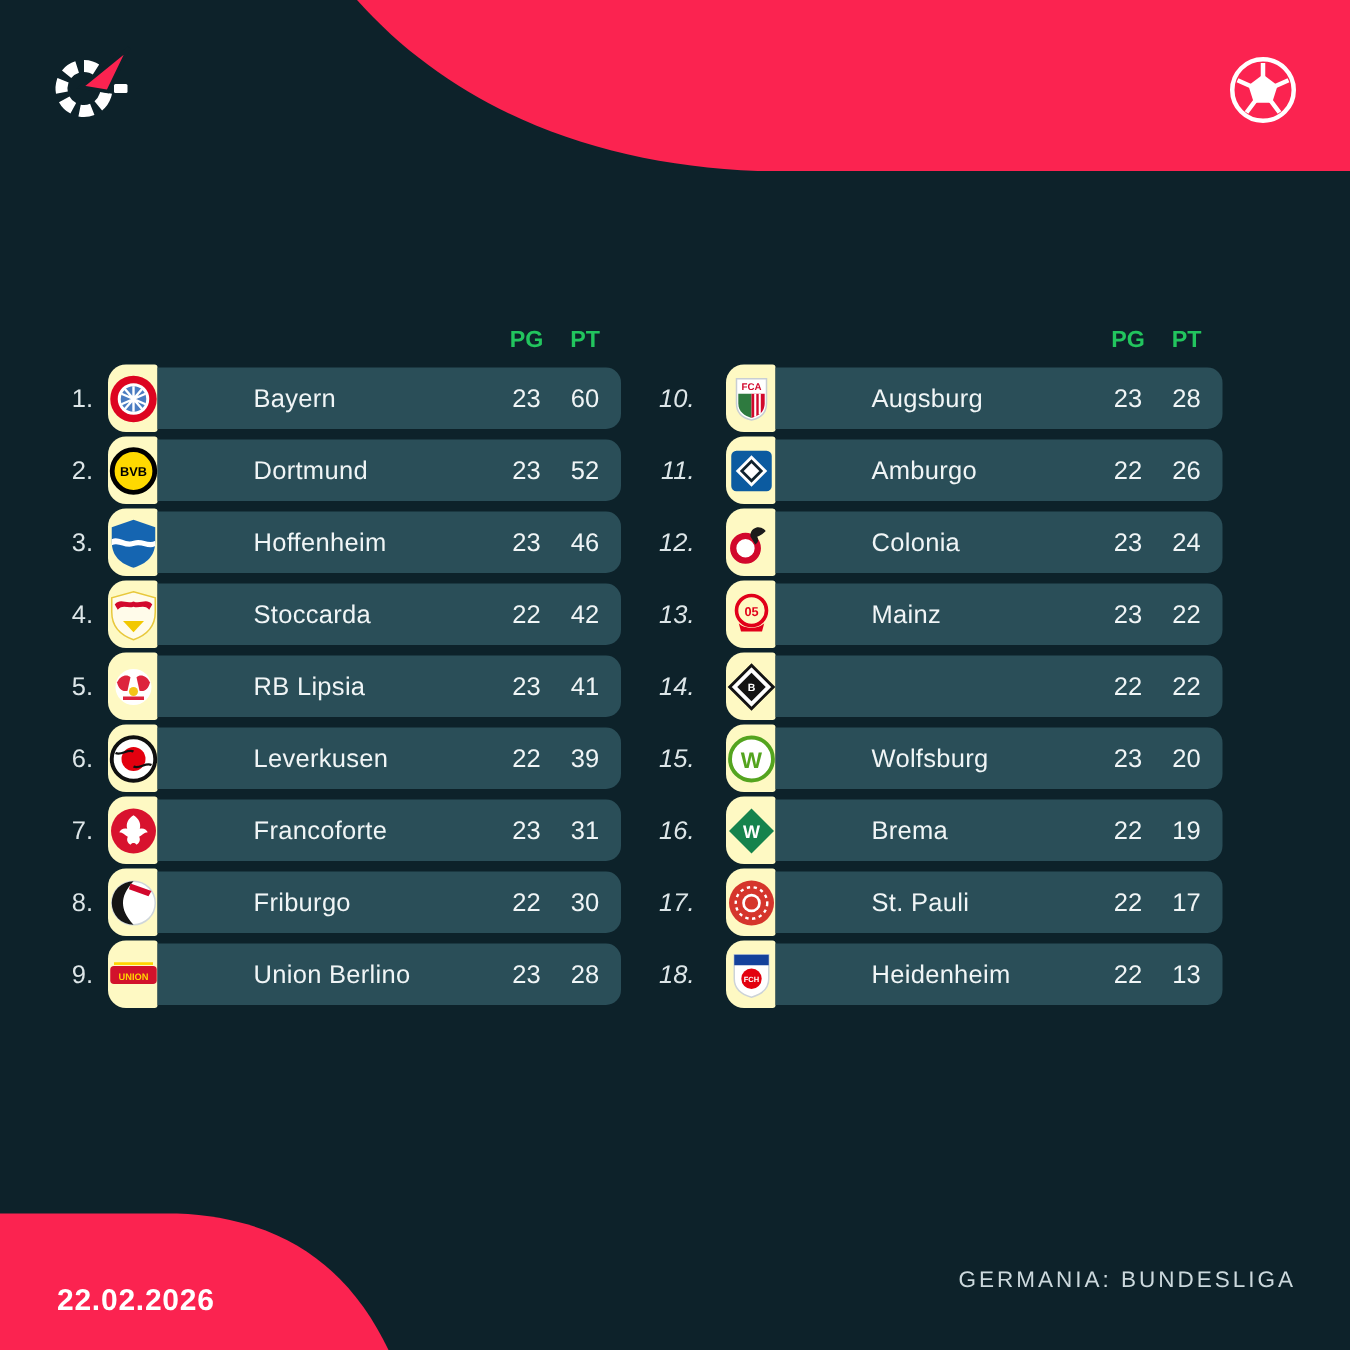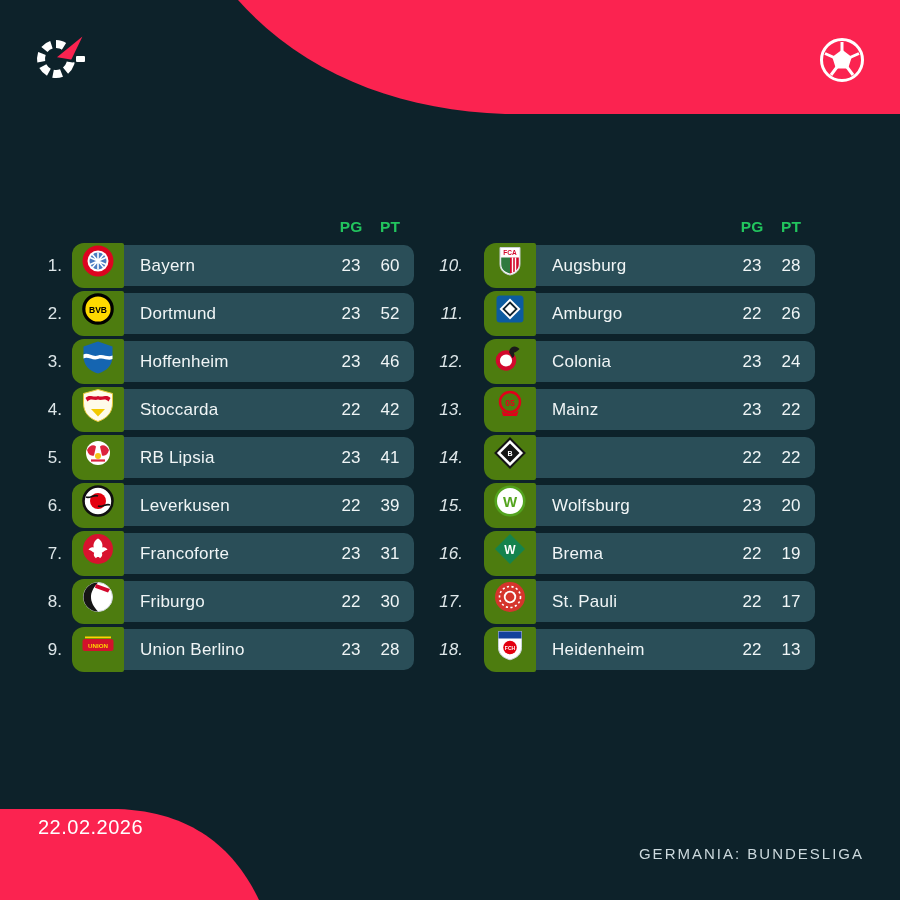--- a/index.html
+++ b/index.html
@@ -17,33 +17,33 @@
   .thead{position:relative;height:27px;}
   .thead span{position:absolute;top:2px;width:36px;text-align:center;
               font-size:15.5px;font-weight:bold;color:#22c55e;}
   .thead .pg-h{right:45px;}
   .thead .pt-h{right:6px;}
 
   .row{display:flex;align-items:center;height:45px;margin-bottom:3px;}
   .rank{width:26px;text-align:right;margin-right:10px;flex:none;
         font-size:17px;color:#dde6e8;}
   .table-right .rank{width:34px;margin-right:21px;font-style:italic;}
-  .crest-box{width:52px;height:45px;background:#4d7c0f;flex:none;
+  .crest-box{width:33px;height:45px;background:#fef9c3;flex:none;
              border-radius:12px 2px 2px 12px;display:flex;
-             justify-content:center;}
+             align-items:center;justify-content:center;}
   .crest-box svg{display:block;}
   .band{flex:1;height:41px;background:#2a4e58;border-radius:0 10px 10px 0;
-        position:relative;display:flex;align-items:center;}
+        position:relative;display:flex;align-items:center;padding-left:48px;}
   .tname{padding-left:16px;font-size:17px;color:#f0f5f6;letter-spacing:.2px;
          white-space:nowrap;}
   .pg,.pt{position:absolute;width:36px;text-align:center;font-size:17px;color:#f0f5f6;}
   .pg{right:45px;}
   .pt{right:6px;}
 
-  .date{position:absolute;left:38px;top:816px;font-size:20px;font-weight:normal;
+  .date{position:absolute;left:38px;top:856px;font-size:20px;font-weight:bold;
         color:#ffffff;letter-spacing:.5px;}
   .league{position:absolute;right:36px;top:845px;font-size:15px;
           color:#ccd9dd;letter-spacing:2px;}
 </style>
 </head>
 <body>
 
 <div class="stage">
 
   <svg class="ribbon ribbon-top" width="900" height="120" viewBox="0 0 900 120">

